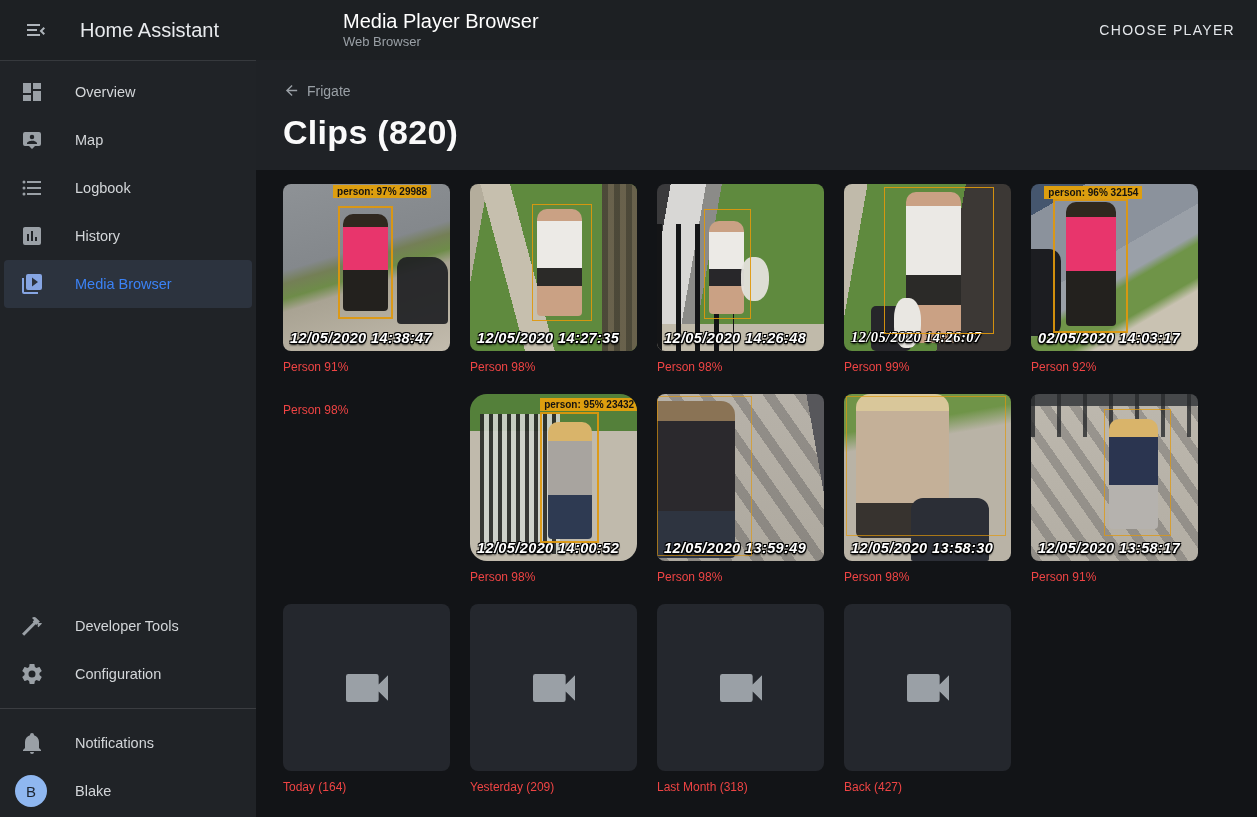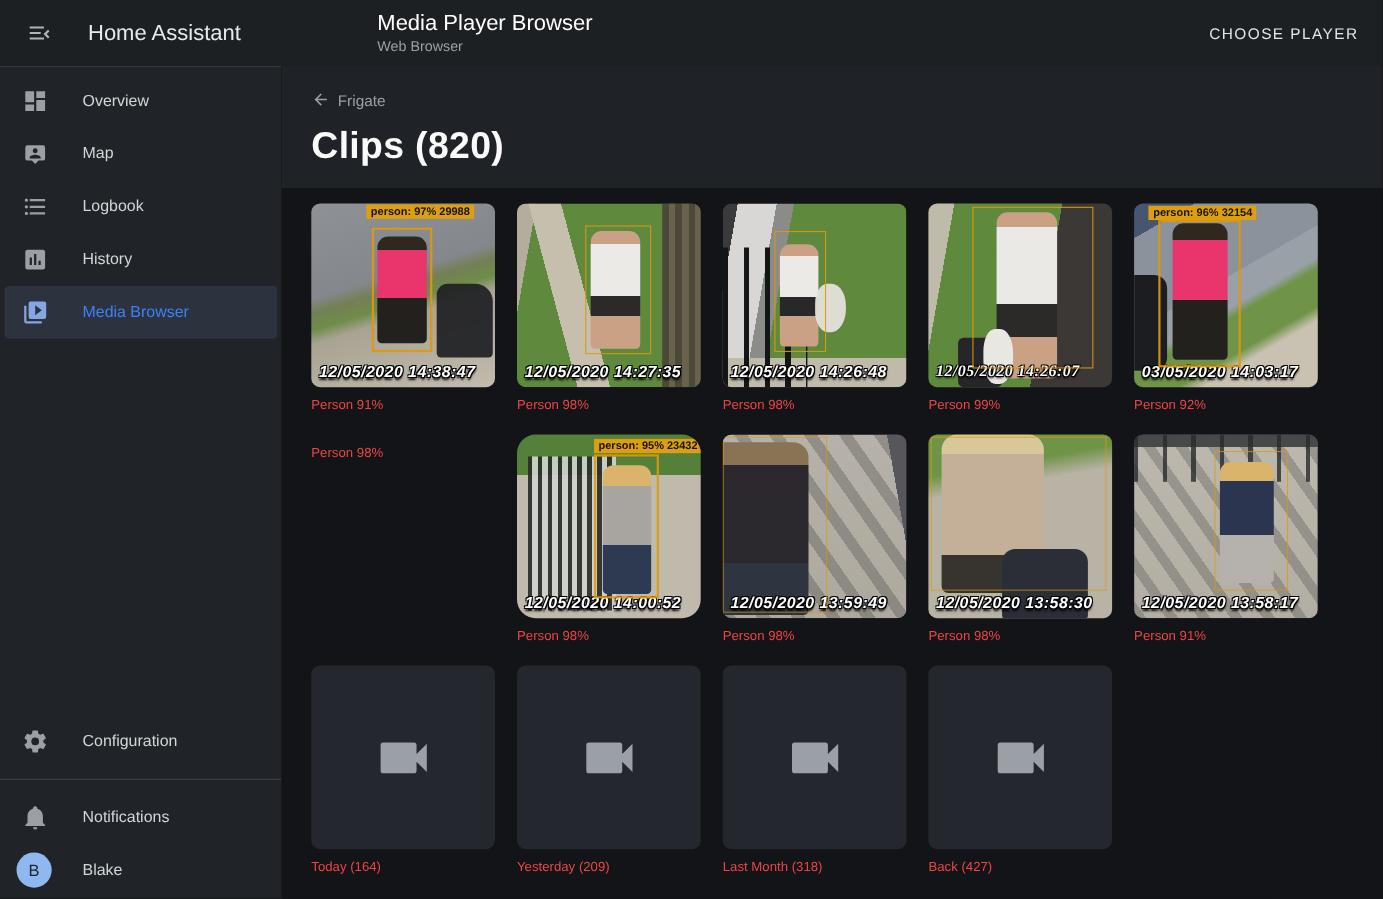--- a/index.html
+++ b/index.html
@@ -200,20 +200,28 @@
             <path d="M4,6H2V20A2,2 0 0,0 4,22H18V20H4V6M20,2H8A2,2 0 0,0 6,4V16A2,2 0 0,0 8,18H20A2,2 0 0,0 22,16V4A2,2 0 0,0 20,2M12,14.5V5.5L18,10L12,14.5Z"></path>
           </svg>
         </span>
       <span class="lbl">Media Browser</span>
     </div>
 
     <div class="sidebar-bottom">
       <div class="nav-item">
         <span style="display:flex;">
             <svg viewBox="0 0 24 24">
+              <path d="M2,19.63L13.43,8.2L12.72,7.5L14.14,6.07L12,3.89C13.2,2.7 15.09,2.7 16.27,3.89L19.87,7.5L18.44,8.91H21.29L22,9.62L18.44,13.21L17.73,12.5V9.62L16.31,11.04L15.61,10.33L4.18,21.76L2,19.63Z"></path>
+            </svg>
+          </span>
+        <span class="lbl">Developer Tools</span>
+      </div>
+      <div class="nav-item">
+        <span style="display:flex;">
+            <svg viewBox="0 0 24 24">
               <path d="M12,15.5A3.5,3.5 0 0,1 8.5,12A3.5,3.5 0 0,1 12,8.5A3.5,3.5 0 0,1 15.5,12A3.5,3.5 0 0,1 12,15.5M19.43,12.97C19.47,12.65 19.5,12.33 19.5,12C19.5,11.67 19.47,11.34 19.43,11L21.54,9.37C21.73,9.22 21.78,8.95 21.66,8.73L19.66,5.27C19.54,5.05 19.27,4.96 19.05,5.05L16.56,6.05C16.04,5.66 15.5,5.32 14.87,5.07L14.5,2.42C14.46,2.18 14.25,2 14,2H10C9.75,2 9.54,2.18 9.5,2.42L9.13,5.07C8.5,5.32 7.96,5.66 7.44,6.05L4.95,5.05C4.73,4.96 4.46,5.05 4.34,5.27L2.34,8.73C2.21,8.95 2.27,9.22 2.46,9.37L4.57,11C4.53,11.34 4.5,11.67 4.5,12C4.5,12.33 4.53,12.65 4.57,12.97L2.46,14.63C2.27,14.78 2.21,15.05 2.34,15.27L4.34,18.73C4.46,18.95 4.73,19.03 4.95,18.95L7.44,17.94C7.96,18.34 8.5,18.68 9.13,18.93L9.5,21.58C9.54,21.82 9.75,22 10,22H14C14.25,22 14.46,21.82 14.5,21.58L14.87,18.93C15.5,18.67 16.04,18.34 16.56,17.94L19.05,18.95C19.27,19.03 19.54,18.95 19.66,18.73L21.66,15.27C21.78,15.05 21.73,14.78 21.54,14.63L19.43,12.97Z"></path>
             </svg>
           </span>
         <span class="lbl">Configuration</span>
       </div>
       <div class="sidebar-divider"></div>
       <div class="nav-item">
         <span style="display:flex;">
             <svg viewBox="0 0 24 24">
               <path d="M21,19V20H3V19L5,17V11C5,7.9 7.03,5.17 10,4.29C10,4.19 10,4.1 10,4A2,2 0 0,1 12,2A2,2 0 0,1 14,4C14,4.1 14,4.19 14,4.29C16.97,5.17 19,7.9 19,11V17L21,19M14,21A2,2 0 0,1 12,23A2,2 0 0,1 10,21"></path>
@@ -289,21 +297,21 @@
           </div>
           <div class="tile-label">Person 99%</div>
         </div>
 
         <div class="tile">
           <div class="thumb s5">
             <div class="art"></div>
             <div class="person"></div>
             <div class="bbox"></div>
             <div class="det-chip">person: 96% 32154</div>
-            <div class="osd">03/05/2020 14:03:17</div>
+            <div class="osd">02/05/2020 14:03:17</div>
           </div>
           <div class="tile-label">Person 92%</div>
         </div>
 
         <div class="tile">
           <div class="tile-label">Person 98%</div>
         </div>
 
         <div class="tile">
           <div class="thumb s7">

